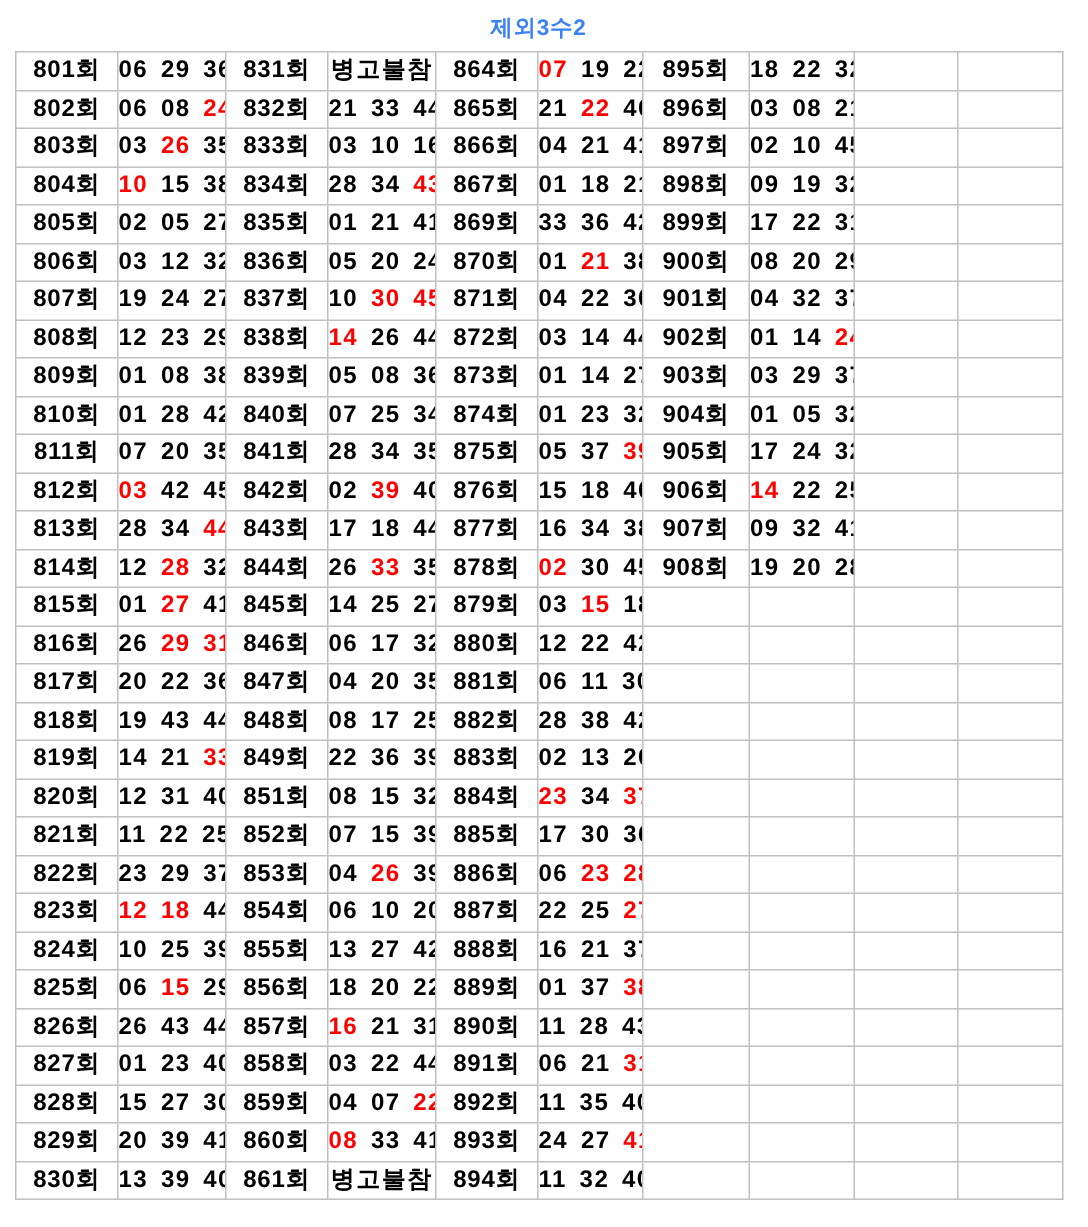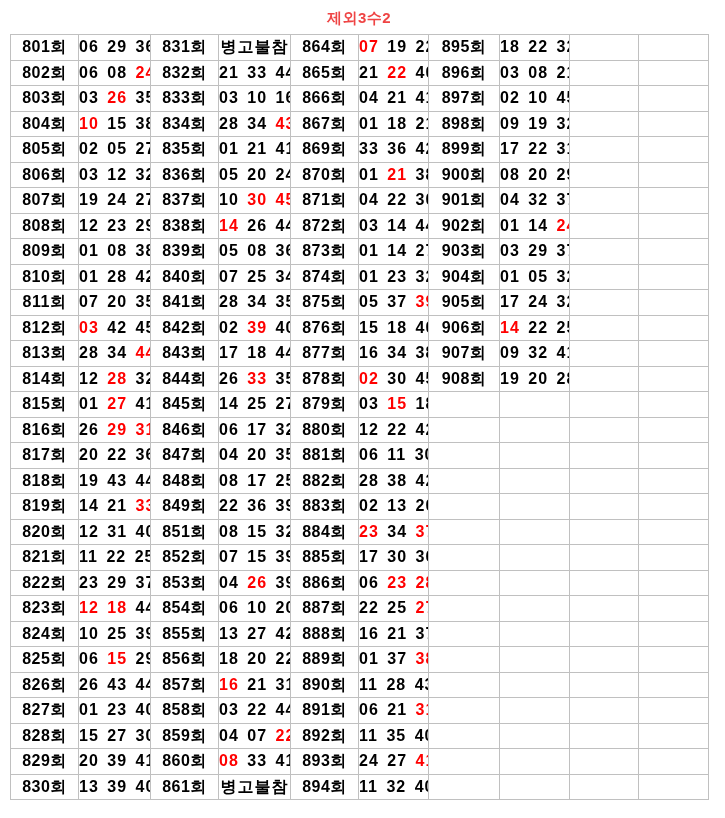--- a/index.html
+++ b/index.html
@@ -14,21 +14,21 @@
     background: #ffffff;
     overflow: hidden;
   }
   .title-wrap {
     width: 698px;
     margin-left: 10px;
     padding-top: 9px;
     text-align: center;
   }
   .page-title {
-    color: #ef4444;
+    color: #3b82f6;
     font-size: 15px;
     font-weight: bold;
     letter-spacing: 0.5px;
   }
   table.lotto {
     border-collapse: collapse;
     table-layout: fixed;
     margin-left: 10px;
     margin-top: 6px;
     width: 698px;

